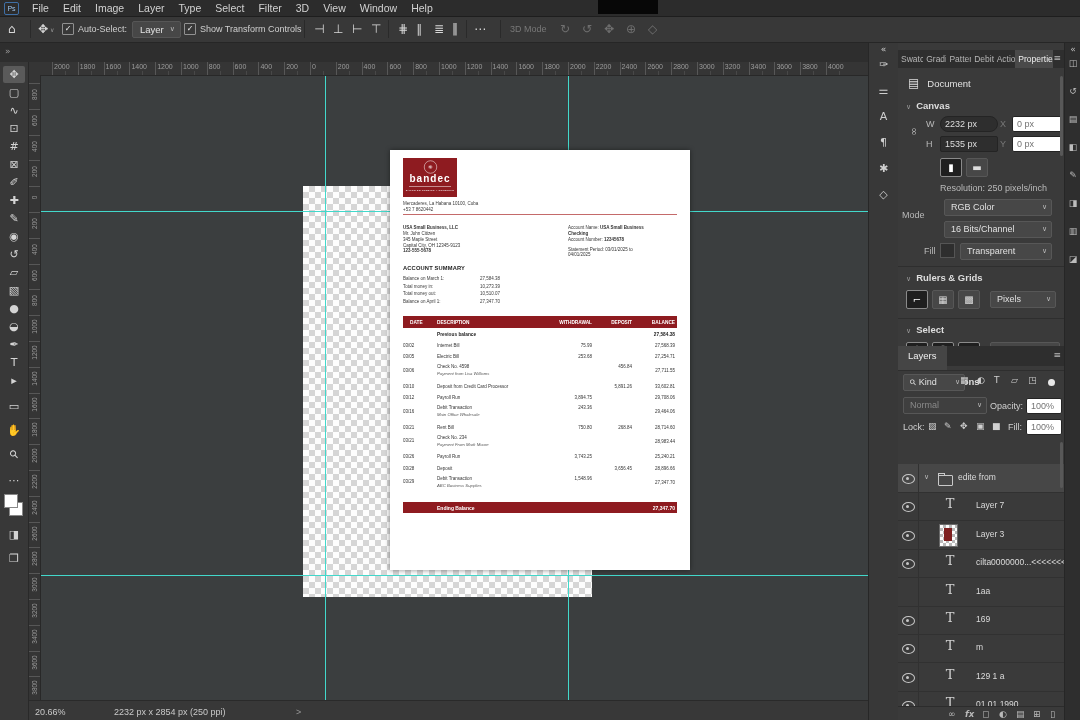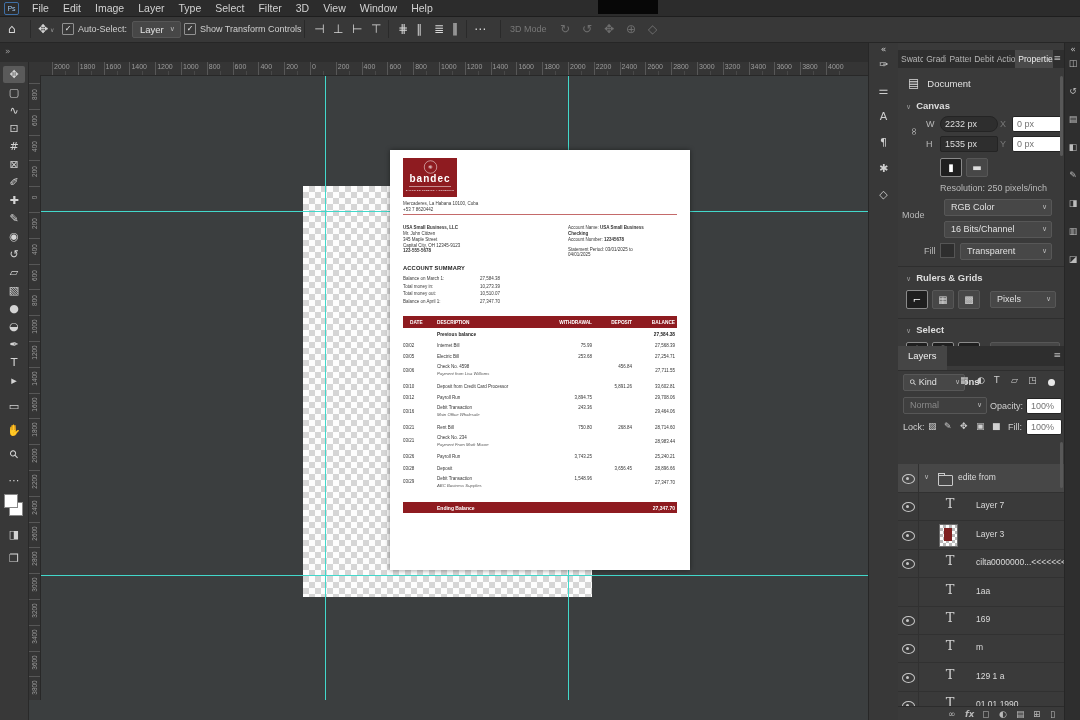--- a/index.html
+++ b/index.html
@@ -624,20 +624,25 @@
             </div>
           <div class="tfoot">
             <span class="f-label">Ending Balance</span>
             <span class="f-val">27,347.70</span>
           </div>
         </div>
       </div>
     </div>
   </div>
 
+  <div id="canvas-status">
+    <span style="left:7px;">20.66%</span>
+    <span style="left:86px;">2232 px x 2854 px (250 ppi)</span>
+    <span style="left:268px;color:#9a9a9a;">&gt;</span>
+  </div>
 
   <div id="mid-dock">
     <span class="mdi icon" style="top:2px;font-size:9px;">«</span>
   <span class="mdi icon" style="top: 16px;">✑</span>
       <span class="mdi icon" style="top: 42px;">⚌</span>
       <span class="mdi icon" style="top: 68px;">A</span>
       <span class="mdi icon" style="top: 94px;">¶</span>
       <span class="mdi icon" style="top: 120px;">✱</span>
       <span class="mdi icon" style="top: 146px;">◇</span>
     </div>

